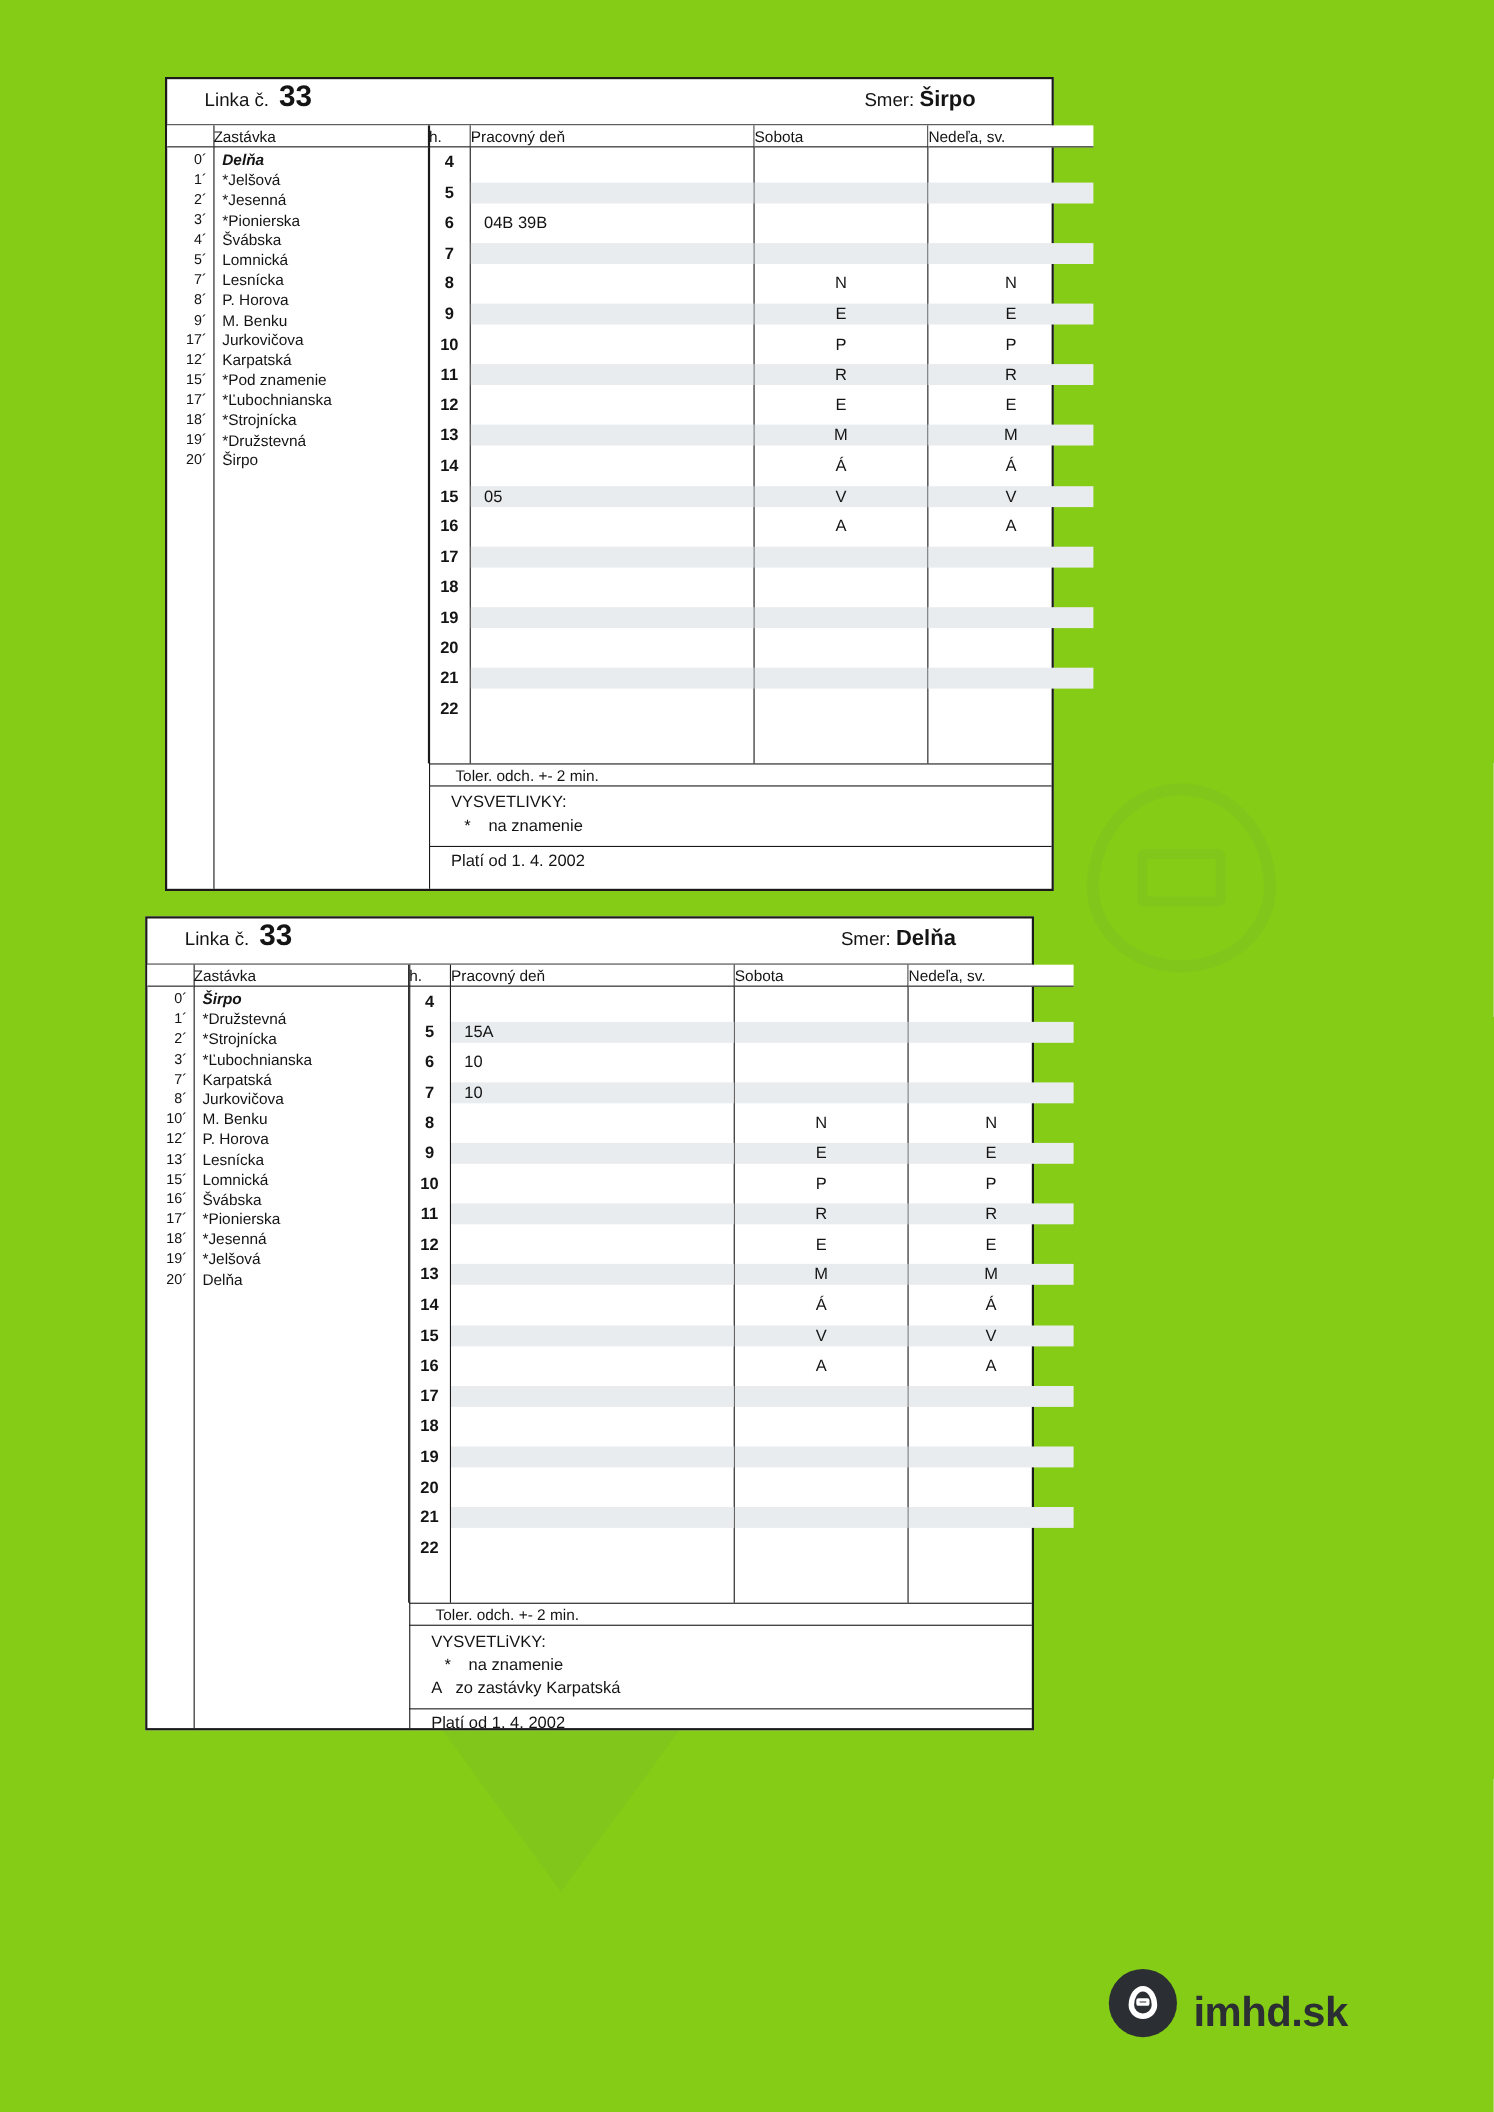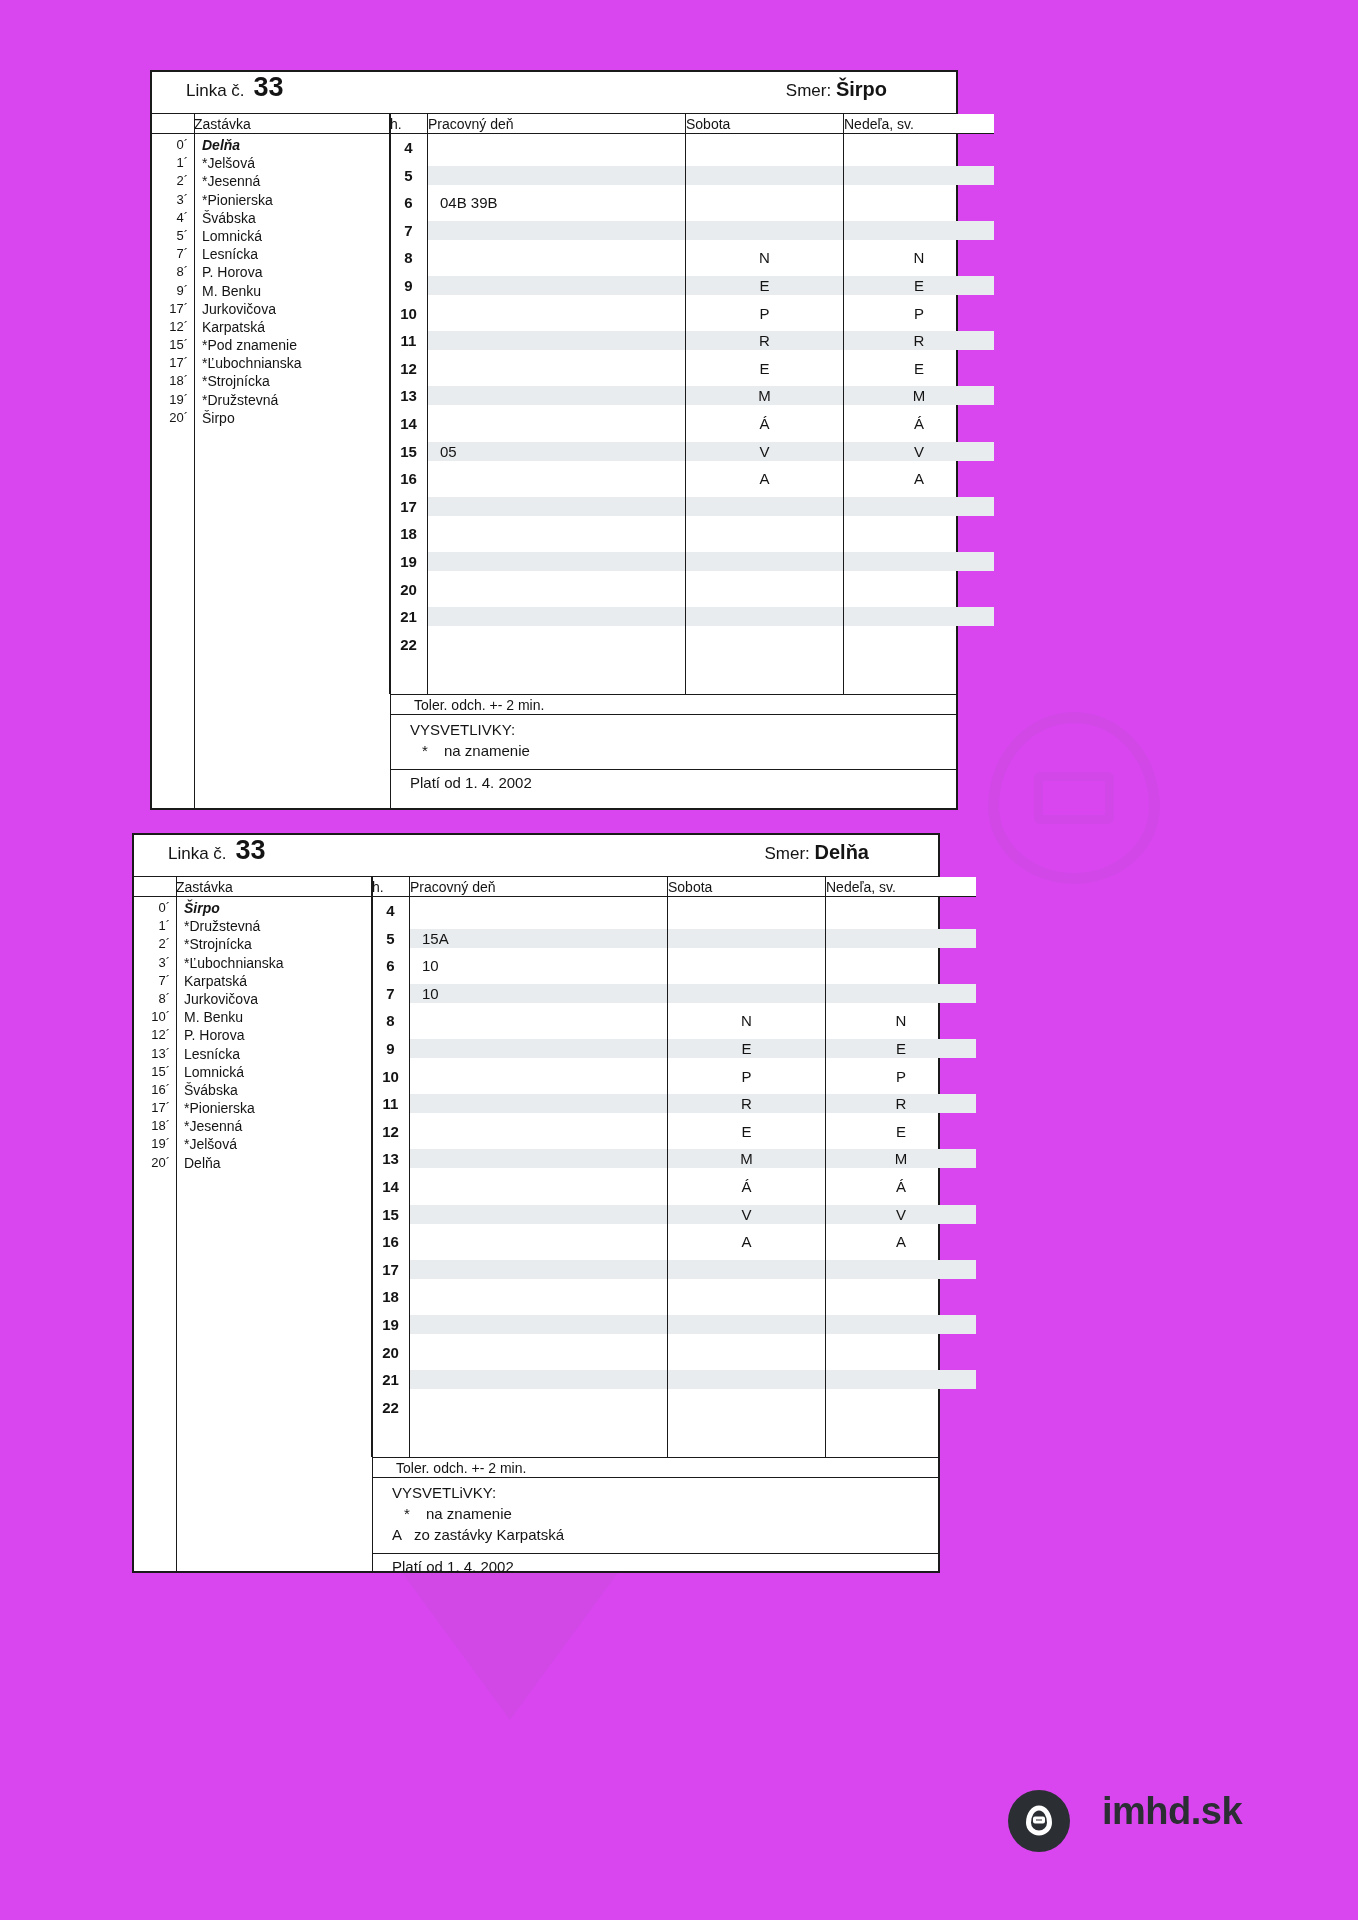--- a/index.html
+++ b/index.html
@@ -11,21 +11,21 @@
     width: 1358px;
     height: 1920px;
     position: relative;
     font-family: "Liberation Sans", sans-serif;
     color: #141414;
     overflow: hidden;
   }
   .scan {
     position: absolute;
     inset: 0;
-    background: #d946ef;
+    background: #84cc16;
   }
 
   
   .wm {
     position: absolute;
     opacity: 0.055;
     pointer-events: none;
   }
   .wm-pin {
     width: 150px; height: 150px;
@@ -206,22 +206,22 @@
     position: absolute;
     top: 0; bottom: 0;
     width: 1px;
     background: #1a1a1a;
   }
 
   
   .logo {
     position: absolute;
     display: flex;
-    align-items: flex-start;
-    gap: 32px;
+    align-items: flex-end;
+    gap: 15px;
   }
   .logo-mark {
     width: 62px; height: 62px;
     border-radius: 50%;
     background: #2b2f33;
     position: relative;
   }
   .logo-mark::before {
     content: "";
     position: absolute;

